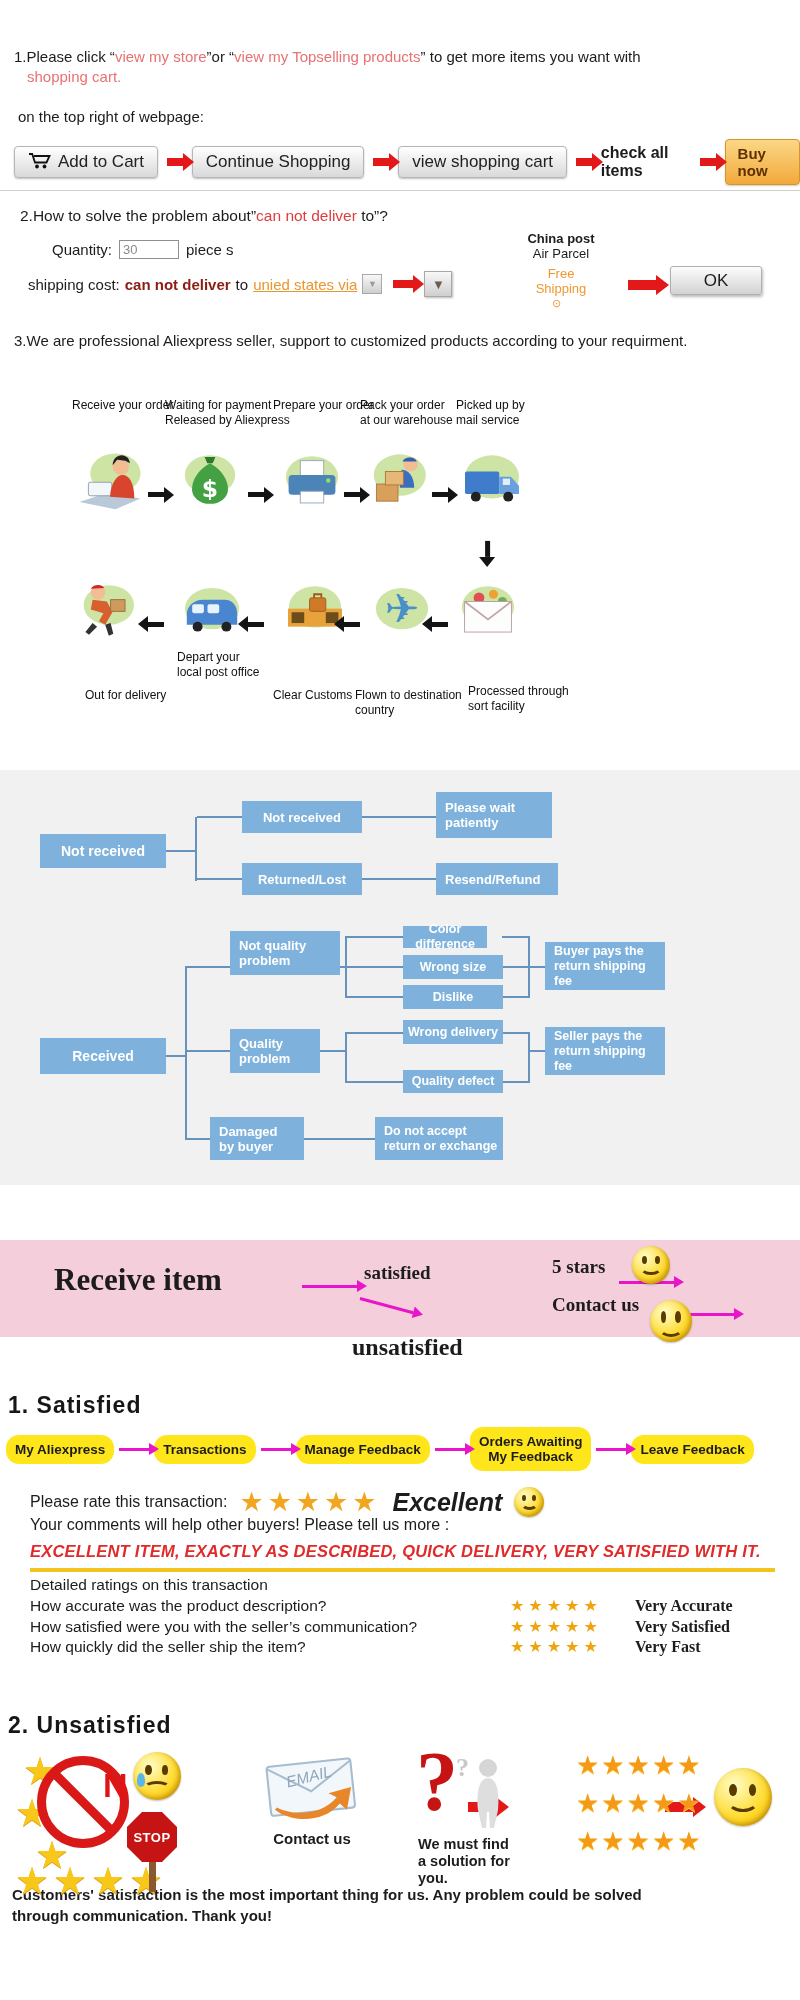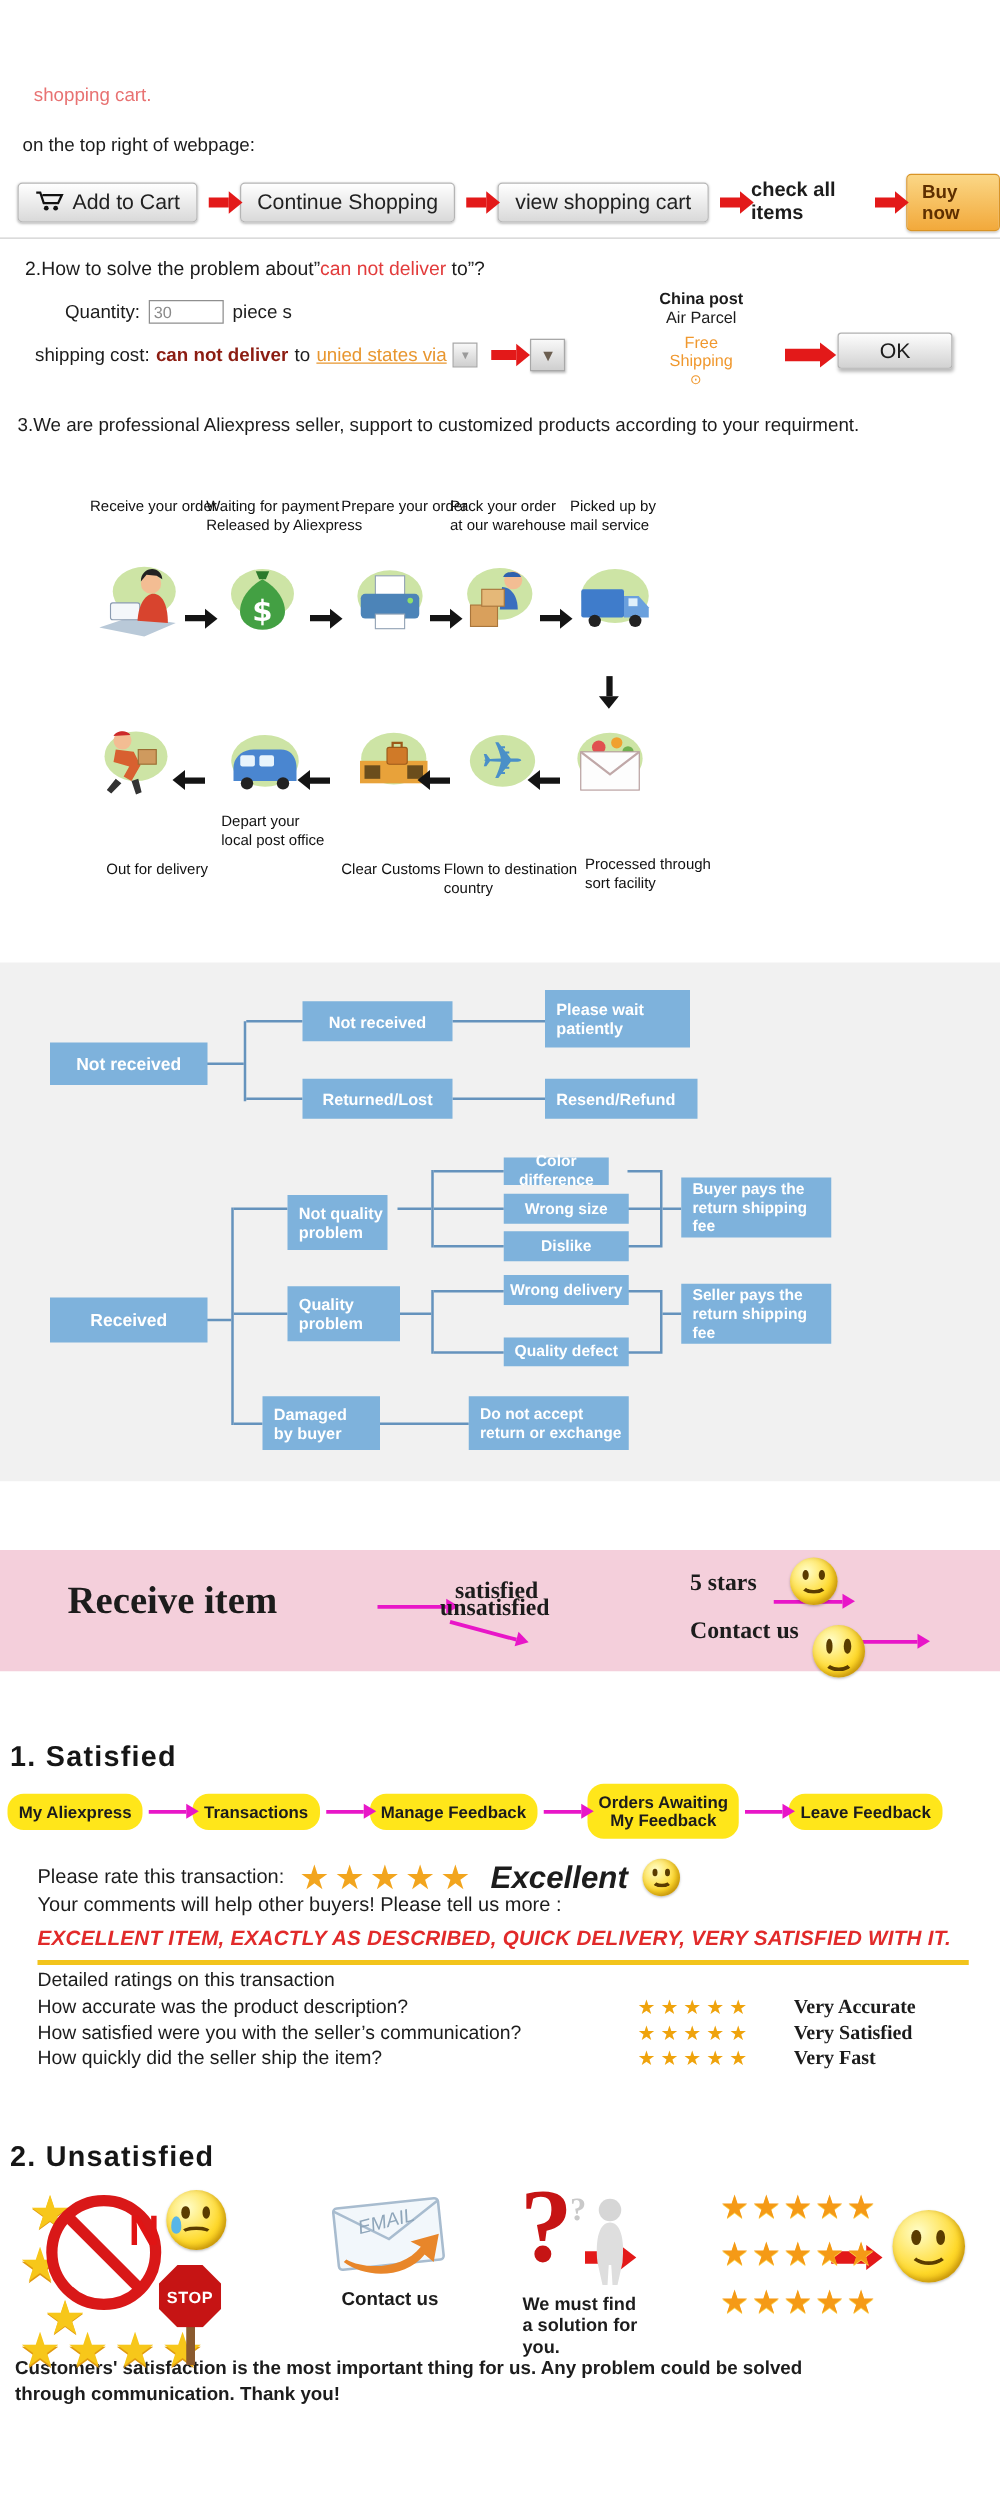--- a/index.html
+++ b/index.html
@@ -72,20 +72,21 @@
 .rating-row .st{width:125px}
 .rating-row .ans{font-size:16px}
 .heading2{font-size:23px;font-weight:bold;letter-spacing:1px;color:#161616}
 </style>
 </head>
 <body>
 
 <div class="page">
 
   
+  <div class="abs" style="left:14px;top:48px;font-size:15px"><span>1.Please click “</span><span class="salmon">view my store</span><span>”or “</span><span class="salmon">view my Topselling products</span><span>” to get more items you want with</span></div>
   <div class="abs salmon" style="left:27px;top:68px;font-size:15px">shopping cart.</div>
   <div class="abs" style="left:18px;top:108px;font-size:15px">on the top right of webpage:</div>
 
   
   <div class="abs" style="left:14px;top:139px;display:flex;align-items:center;gap:9px">
     <div class="btn-gray">
       <svg width="24" height="17" viewBox="0 0 24 17">
           <path d="M1 2h3.2l2.8 8.5h11.5L21.5 4H6" fill="none" stroke="#111" stroke-width="1.8"></path>
           <circle cx="9" cy="14.5" r="1.9" fill="#111"></circle>
           <circle cx="16.5" cy="14.5" r="1.9" fill="#111"></circle>
@@ -286,21 +287,21 @@
         <div class="fc-line" style="left: 530px; top: 280px; width: 15px; height: 2px;"></div>
         <div class="fc-line" style="left: 303px; top: 368px; width: 72px; height: 2px;"></div>
       </div>
     <div class="fc-box ctr fs14" style="left:40px;top:64px;width:126px;height:34px">Not received</div>
     <div class="fc-box ctr" style="left:242px;top:31px;width:120px;height:32px">Not received</div>
     <div class="fc-box" style="left:436px;top:22px;width:116px;height:46px">Please wait
 patiently</div>
     <div class="fc-box ctr" style="left:242px;top:93px;width:120px;height:32px">Returned/Lost</div>
     <div class="fc-box" style="left:436px;top:93px;width:122px;height:32px">Resend/Refund</div>
     <div class="fc-box ctr fs14" style="left:40px;top:268px;width:126px;height:36px">Received</div>
-    <div class="fc-box" style="left:230px;top:186px;width:80px;height:44px">Not quality
+    <div class="fc-box" style="left:230px;top:161px;width:110px;height:44px">Not quality
 problem</div>
     <div class="fc-box ctr fs12" style="left:403px;top:156px;width:84px;height:22px">Color difference</div>
     <div class="fc-box ctr fs12" style="left:403px;top:185px;width:100px;height:24px">Wrong size</div>
     <div class="fc-box ctr fs12" style="left:403px;top:215px;width:100px;height:24px">Dislike</div>
     <div class="fc-box fs12" style="left:545px;top:172px;width:120px;height:48px">Buyer pays the
 return shipping fee</div>
     <div class="fc-box" style="left:230px;top:259px;width:90px;height:44px">Quality
 problem</div>
     <div class="fc-box ctr fs12" style="left:403px;top:250px;width:100px;height:24px">Wrong delivery</div>
     <div class="fc-box ctr fs12" style="left:403px;top:300px;width:100px;height:23px">Quality defect</div>
@@ -311,21 +312,21 @@
     <div class="fc-box fs12" style="left:375px;top:347px;width:128px;height:43px">Do not accept
 return or exchange</div>
   </div>
 
   
   <div class="banner"></div>
   <div class="abs serifb" style="left:54px;top:1262px;font-size:31px">Receive item</div>
   <span class="marrow long abs" style="left:270px;top:1274px"></span>
   <span class="marrow long abs" style="left:268px;top:1286px;transform:rotate(15deg);transform-origin:left center"></span>
   <div class="abs serifb" style="left:364px;top:1262px;font-size:19px">satisfied</div>
-  <div class="abs serifb" style="left:352px;top:1276px;font-size:19px">unsatisfied</div>
+  <div class="abs serifb" style="left:352px;top:1334px;font-size:24px">unsatisfied</div>
   <span class="marrow long abs" style="left:468px;top:1270px"></span>
   <span class="marrow long abs" style="left:468px;top:1302px"></span>
   <div class="abs serifb" style="left:552px;top:1256px;font-size:19px">5 stars</div>
   <div class="smiley" style="left:632px;top:1246px;width:38px;height:38px">
       <i class="eL"></i>
       <i class="eR"></i>
       <b class="mo"></b>
     </div>
   <div class="abs serifb" style="left:552px;top:1294px;font-size:19px">Contact us</div>
   <div class="smiley" style="left:650px;top:1300px;width:42px;height:42px">

